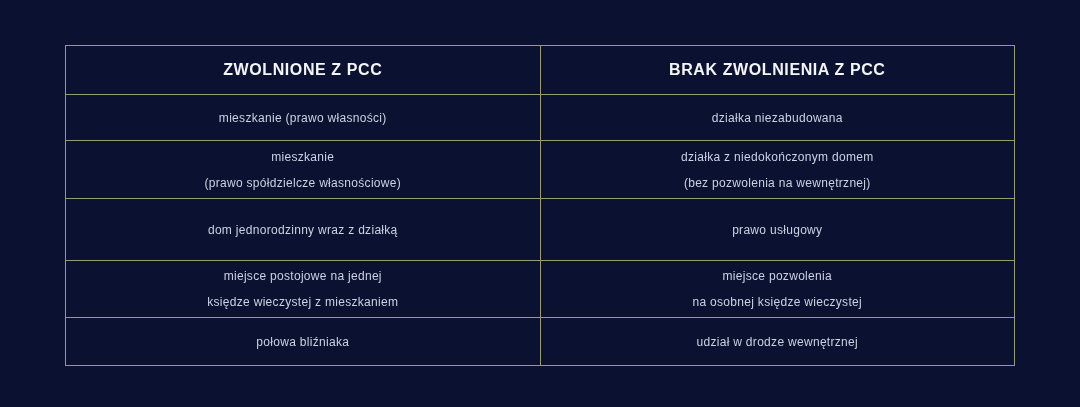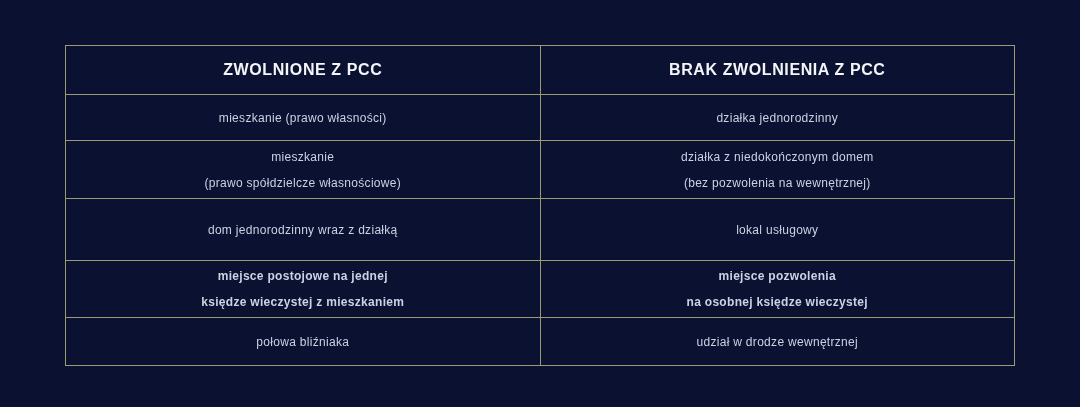--- a/index.html
+++ b/index.html
@@ -47,47 +47,47 @@
   .pcc-table td {
     color: var(--cell-text);
     font-size: 12px;
     font-weight: normal;
     line-height: 26px;
     letter-spacing: 0.3px;
   }
   .pcc-table tr.row-0 td { height: 46px; }
   .pcc-table tr.row-1 td { height: 58px; text-align: center; }
   .pcc-table tr.row-2 td { height: 62px; }
-  .pcc-table tr.row-3 td { height: 57px; font-weight: bold; }
+  .pcc-table tr.row-3 td { height: 57px; }
   .pcc-table tr.row-4 td { height: 48px; }
 </style>
 </head>
 <body>
 
 <table class="pcc-table">
   <thead>
     <tr>
       <th>ZWOLNIONE Z PCC</th>
       <th>BRAK ZWOLNIENIA Z PCC</th>
     </tr>
   </thead>
   <tbody>
     <tr class="row-0">
       <td>mieszkanie (prawo własności)</td>
-      <td>działka jednorodzinny</td>
+      <td>działka niezabudowana</td>
     </tr>
     <tr class="row-1">
       <td>mieszkanie
 (prawo spółdzielcze własnościowe)</td>
       <td>działka z niedokończonym domem
 (bez pozwolenia na wewnętrznej)</td>
     </tr>
     <tr class="row-2">
       <td>dom jednorodzinny wraz z działką</td>
-      <td>lokal usługowy</td>
+      <td>prawo usługowy</td>
     </tr>
     <tr class="row-3">
       <td>miejsce postojowe na jednej
 księdze wieczystej z mieszkaniem</td>
       <td>miejsce pozwolenia
 na osobnej księdze wieczystej</td>
     </tr>
     <tr class="row-4">
       <td>połowa bliźniaka</td>
       <td>udział w drodze wewnętrznej</td>

